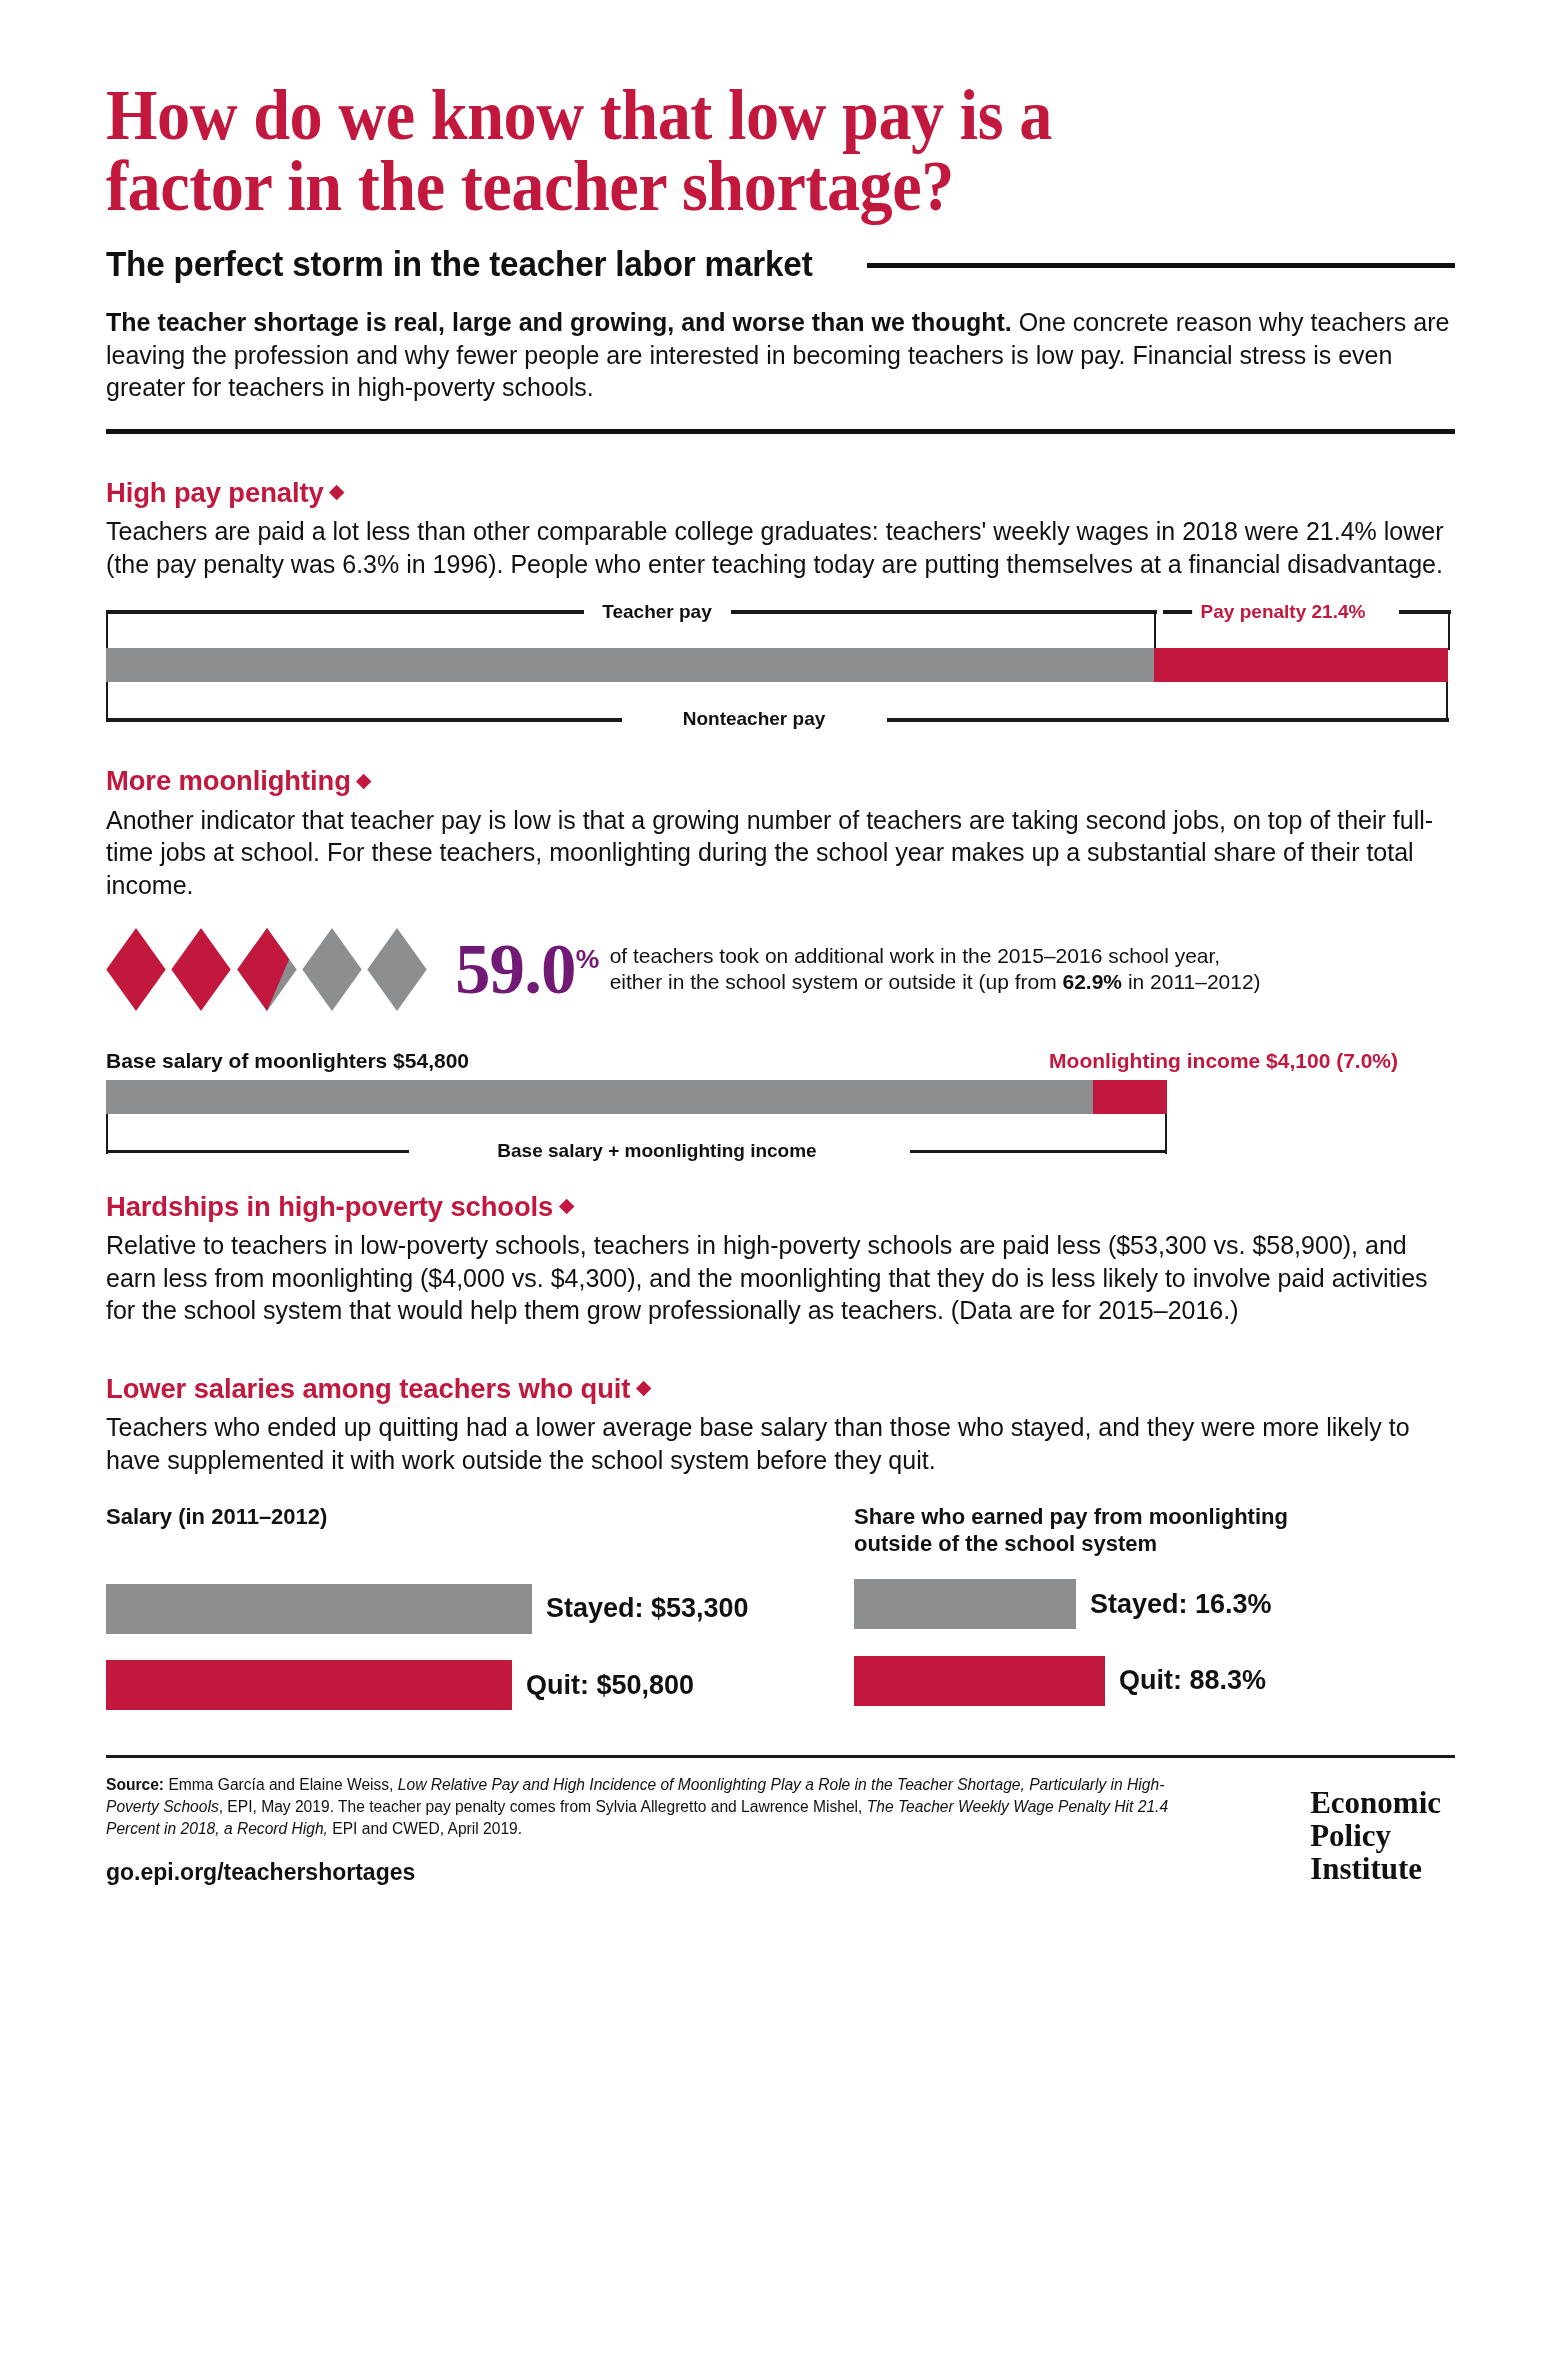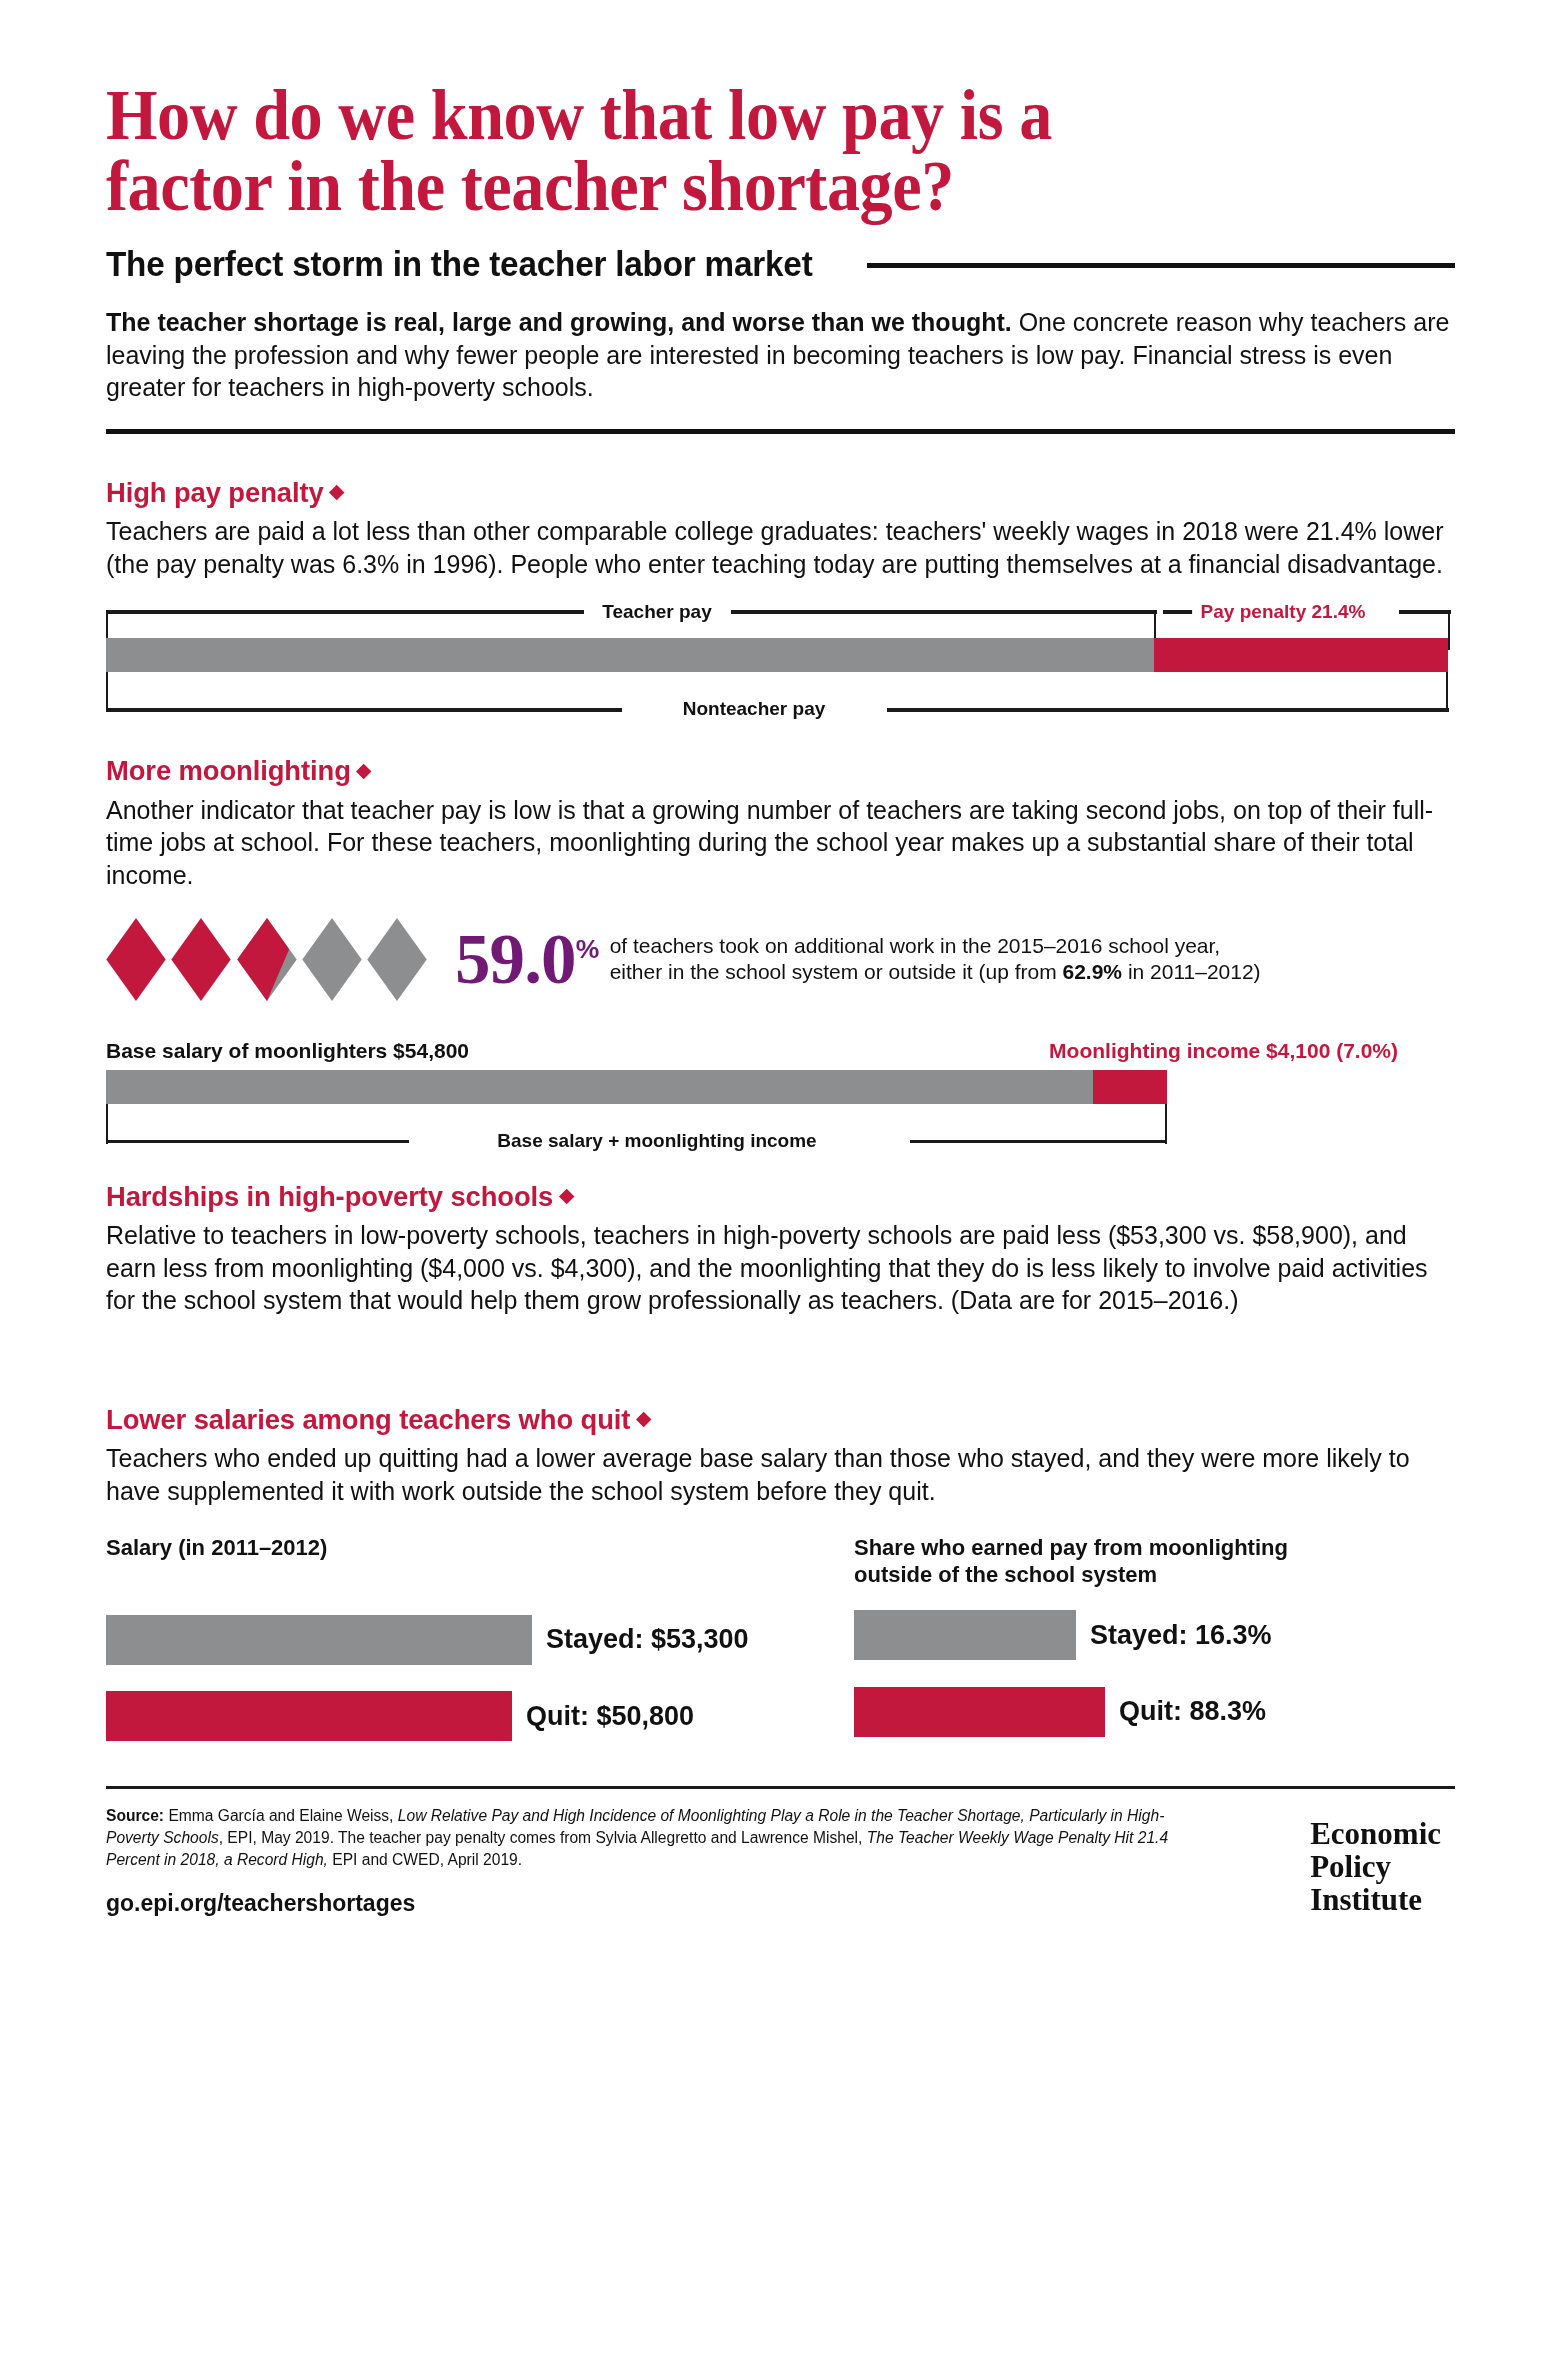--- a/index.html
+++ b/index.html
@@ -85,21 +85,21 @@
     font-size:25px;
     line-height:1.30;
     color:#111;
     max-width:1353px;
     margin:0;
   }
 
   
   .chart1{margin-top:30px;position:relative;}
   .brk-top{
-    position:relative;height:28px;padding-left:12px;
+    position:relative;height:38px;padding-left:12px;
   }
   .brk-line{
     position:absolute;top:0;height:3.3px;background:#1a1a1a;
   }
   .brk-tick{
     position:absolute;top:0;width:2.4px;background:#1a1a1a;
   }
   .brk-label{
     position:absolute;
     font-size:19px;font-weight:700;
@@ -319,21 +319,21 @@
         <div class="brk-label" style="left:551px;top:37px;">Base salary + moonlighting income</div>
       </div>
     </div>
   </div>
 
   <div class="section" style="margin-top:37px;">
     <h2 class="sec-head"><span>Hardships in high-poverty schools</span><span class="dia"></span></h2>
     <p class="sec-body">Relative to teachers in low-poverty schools, teachers in high-poverty schools are paid less ($53,300 vs. $58,900), and earn less from moonlighting ($4,000 vs. $4,300), and the moonlighting that they do is less likely to involve paid activities for the school system that would help them grow professionally as teachers. (Data are for 2015–2016.)</p>
   </div>
 
-  <div class="section" style="margin-top:87px;">
+  <div class="section" style="margin-top:46px;">
     <h2 class="sec-head"><span>Lower salaries among teachers who quit</span><span class="dia"></span></h2>
     <p class="sec-body">Teachers who ended up quitting had a lower average base salary than those who stayed, and they were more likely to have supplemented it with work outside the school system before they quit.</p>
 
     <div class="quit-wrap">
 
       <div class="quit-col left">
         <div class="quit-title" style="margin-bottom:53px;">Salary (in 2011–2012)</div>
         <div class="quit-bar-row">
           <div class="qbar gray" style="width:426px;"></div>
           <div class="qlab">Stayed: $53,300</div>

